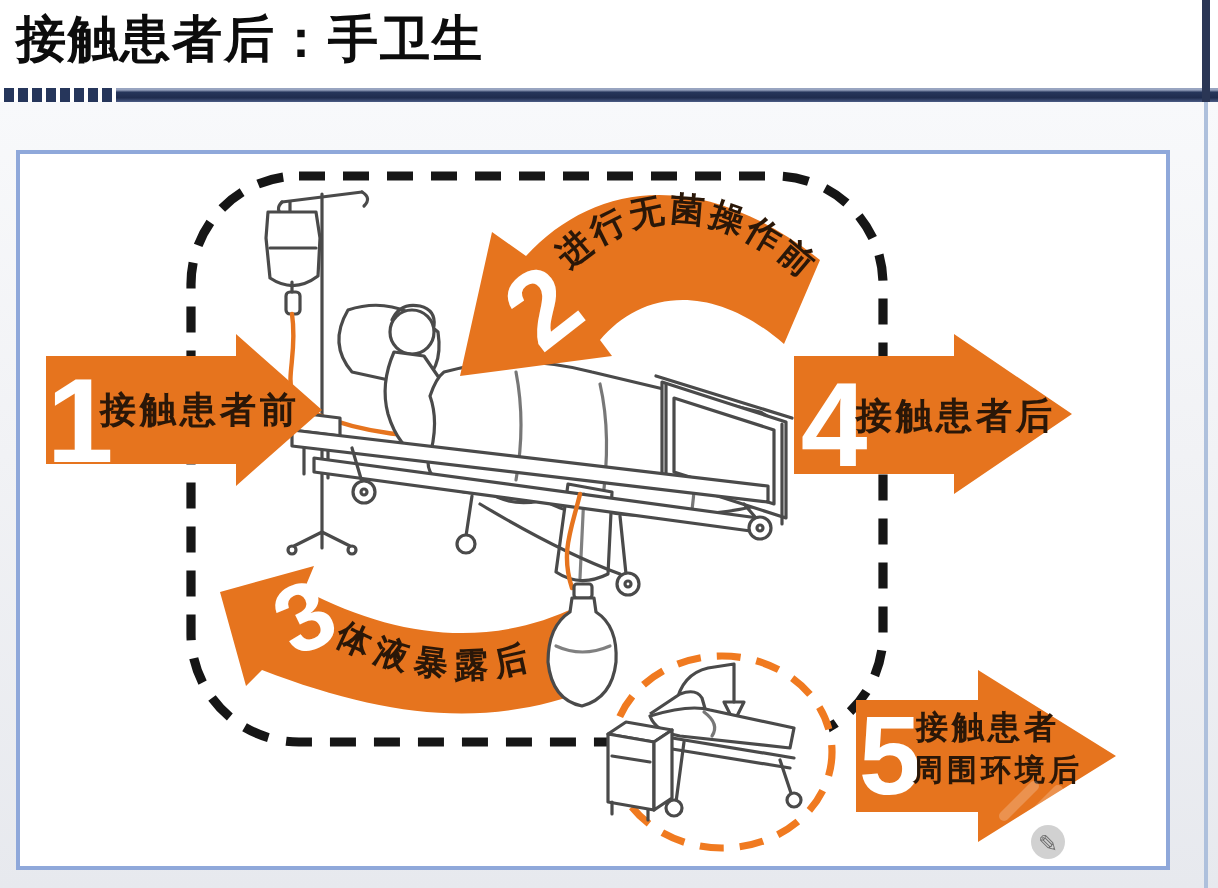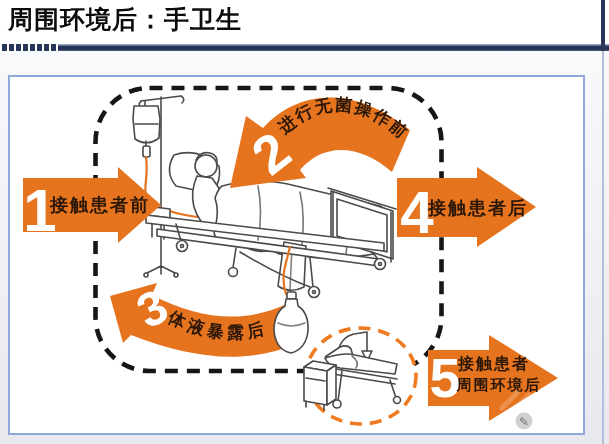--- a/index.html
+++ b/index.html
@@ -33,21 +33,21 @@
   .ink{stroke:#4a4a4a;fill:none;stroke-width:1.6;stroke-linecap:round;stroke-linejoin:round;}
   .inkf{stroke:#4a4a4a;fill:#ffffff;stroke-width:1.6;stroke-linejoin:round;}
   .tube{stroke:#e6741e;stroke-width:2.2;fill:none;stroke-linecap:round;}
   .orange{fill:#e6741e;}
 </style>
 </head>
 <body>
 
 <div class="lower-bg"></div>
 
-<div class="slide-title">周围环境后：手卫生</div>
+<div class="slide-title">接触患者后：手卫生</div>
 
 <div class="sep-dots">
   <i></i>
     <i></i>
     <i></i>
     <i></i>
     <i></i>
     <i></i>
     <i></i>
     <i></i>

